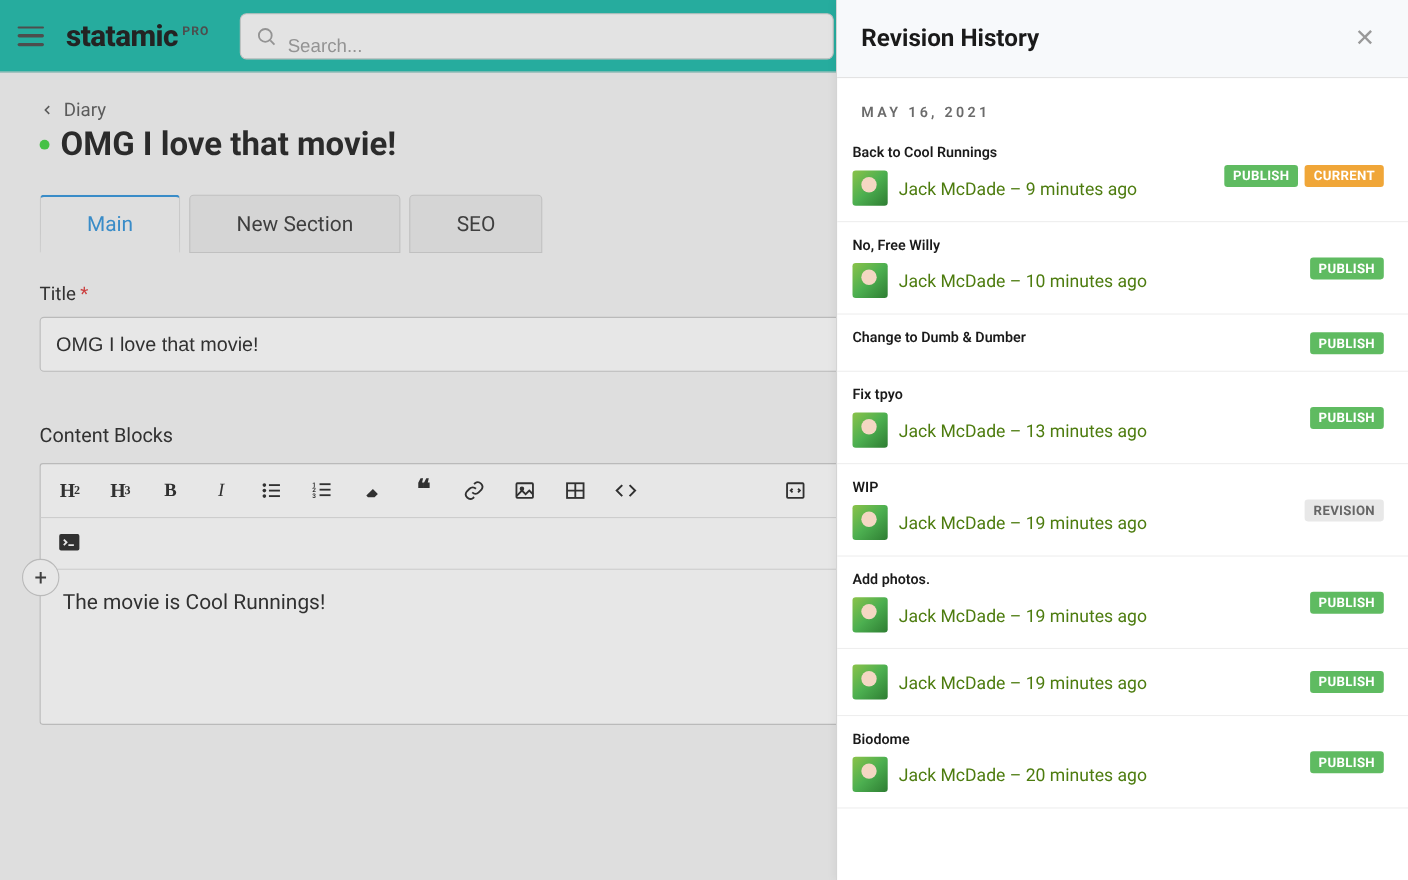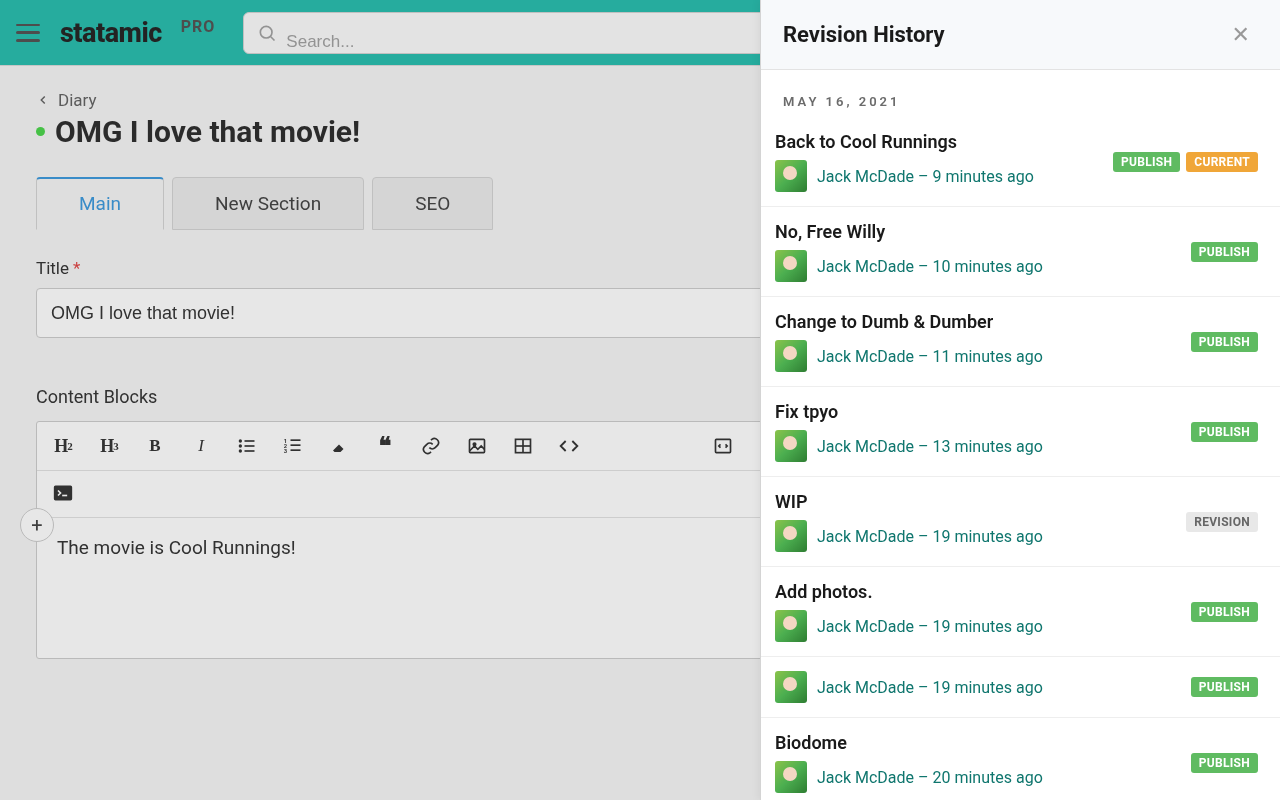--- a/index.html
+++ b/index.html
@@ -4,21 +4,21 @@
 <style>
   * { box-sizing: border-box; margin: 0; padding: 0; }
   html, body { width: 1280px; height: 800px; overflow: hidden; font-family: -apple-system, BlinkMacSystemFont, "Segoe UI", Roboto, sans-serif; }
   body { position: relative; background: #f5f5f5; }
 
   
   .topbar { display: flex; align-items: center; height: 66px; padding: 0 16px; background: #14b8a6; border-bottom: 1px solid #d7d7d7; }
   .hamburger { width: 24px; height: 18px; display: flex; flex-direction: column; justify-content: space-between; cursor: pointer; margin-right: 20px; }
   .hamburger span { display: block; height: 2.5px; background: #444; border-radius: 2px; }
   .logo { font-size: 27px; font-weight: 800; letter-spacing: -0.5px; color: #111; display: flex; align-items: baseline; margin-right: 28px; }
-  .logo .pro { font-size: 16px; font-weight: 700; letter-spacing: 1px; margin-left: 19px; position: relative; top: -10px; color: #444; }
+  .logo .pro { font-size: 11px; font-weight: 700; letter-spacing: 1px; margin-left: 4px; position: relative; top: -10px; color: #444; }
   .search-wrap { flex: 1; position: relative; max-width: 540px; }
   .search-wrap svg { position: absolute; left: 14px; top: 50%; transform: translateY(-50%); stroke: #999; }
   .search-input { width: 100%; height: 42px; border: 1px solid #d0d0d0; border-radius: 6px; background: #fafafa; padding: 18px 14px 0 42px; font-size: 17px; color: #333; outline: none; }
   .search-input::placeholder { color: #999; }
 
   
   .main { padding: 24px 36px; }
   .breadcrumb { display: flex; align-items: center; gap: 8px; color: #555; font-size: 17px; margin-bottom: 4px; cursor: pointer; }
   .breadcrumb svg { stroke: #555; }
   .page-title-row { display: flex; align-items: center; gap: 10px; margin-bottom: 28px; }
@@ -51,25 +51,25 @@
 
   
   .rev-panel { position: absolute; right: 0; top: 0; bottom: 0; width: 520px; background: #fff; border-left: 1px solid #d4d4d4; display: flex; flex-direction: column; box-shadow: -2px 0 8px rgba(0,0,0,0.05); }
   .rev-header { display: flex; align-items: center; justify-content: space-between; padding: 18px 22px; background: #f7f9fb; border-bottom: 1px solid #e3e3e3; }
   .rev-header h2 { font-size: 22px; font-weight: 700; color: #1a1a1a; }
   .close-btn { font-size: 22px; color: #999; cursor: pointer; padding: 4px 8px; }
   .rev-body { flex: 1; overflow-y: auto; }
   .rev-date { font-size: 13px; font-weight: 600; letter-spacing: 3px; color: #6b6b6b; padding: 24px 22px 8px; }
   .rev-item { padding: 14px 22px 14px 14px; border-bottom: 1px solid #eee; display: flex; align-items: center; gap: 12px; cursor: pointer; }
   .rev-left { flex: 1; }
-  .rev-title { font-size: 18px; font-weight: 600; color: #1a1a1a; margin-bottom: 8px; }
+  .rev-title { font-size: 13px; font-weight: 600; color: #1a1a1a; margin-bottom: 8px; }
   .rev-meta-row { display: flex; align-items: center; gap: 10px; }
   .avatar { width: 32px; height: 32px; border-radius: 3px; background: linear-gradient(135deg,#8bc34a 0%,#4caf50 50%,#2e7d32 100%); position: relative; overflow: hidden; flex-shrink: 0; }
   .avatar::after { content: ""; position: absolute; left: 8px; top: 6px; width: 14px; height: 14px; border-radius: 50%; background: #f4d7c3; }
-  .rev-meta { font-size: 16px; color: #0f766e; }
+  .rev-meta { font-size: 16px; color: #4d7c0f; }
   .badges { display: flex; gap: 6px; flex-shrink: 0; }
   .badge { font-size: 12px; font-weight: 700; letter-spacing: 0.3px; padding: 3px 8px; border-radius: 3px; color: #fff; }
   .badge.publish { background: #5fbb61; }
   .badge.current { background: #f0a638; }
   .badge.revision { background: #e8e8e8; color: #666; }
 </style>
 </head>
 <body>
 
 <div class="topbar">
@@ -238,24 +238,20 @@
               <div class="rev-meta">Jack McDade – 10 minutes ago</div>
             </div>
           </div>
           <div class="badges">
             <span class="badge publish">PUBLISH</span>
           </div>
         </div>
         <div class="rev-item">
           <div class="rev-left">
             <div class="rev-title">Change to Dumb &amp; Dumber</div>
-            <div class="rev-meta-row">
-              <div class="avatar"></div>
-              <div class="rev-meta">Jack McDade – 11 minutes ago</div>
-            </div>
           </div>
           <div class="badges">
             <span class="badge publish">PUBLISH</span>
           </div>
         </div>
         <div class="rev-item">
           <div class="rev-left">
             <div class="rev-title">Fix tpyo</div>
             <div class="rev-meta-row">
               <div class="avatar"></div>

